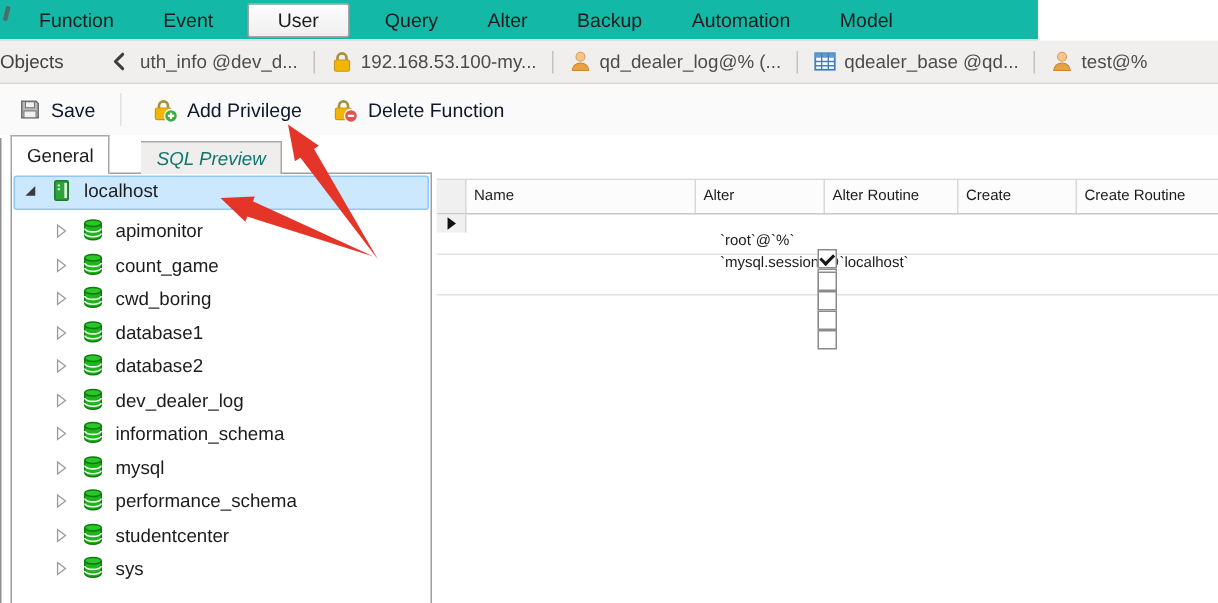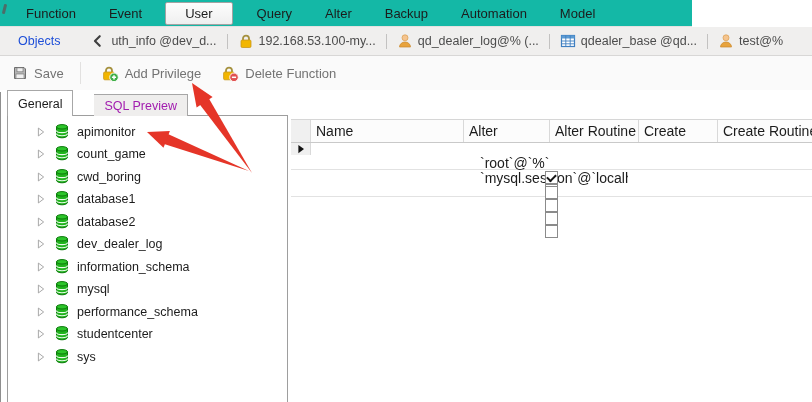--- a/index.html
+++ b/index.html
@@ -15,54 +15,54 @@
   .menu-partial{width:3px;height:10px;background:#5a5a5a;transform:rotate(14deg);
                 margin-left:3px;margin-top:-8px;border-radius:1px;opacity:.8;}
   .menu-item{padding:4px 13px;margin-left:7px;white-space:nowrap;}
   .menu-item.active{border:1px solid #a3a3a3;border-radius:2px;margin-left:10px;margin-right:4px;
                     padding:3px 19px;background:linear-gradient(#fdfdfd,#efefef);}
 
   
   .tabrow{position:absolute;left:0;top:27px;width:812px;height:28px;background:#f0efee;
           border-bottom:1px solid #d8d7d6;display:flex;align-items:center;
           font-size:12.5px;color:#4c4c4c;white-space:nowrap;}
-  .objects-lbl{color:#1d4ed8;margin-left:18px;margin-right:30px;}
+  .objects-lbl{color:#404040;margin-right:30px;}
   .tab-scroll{width:16px;height:18px;display:flex;align-items:center;justify-content:center;margin-right:2px;}
   .conn-tab{display:flex;align-items:center;gap:5px;padding:0 3px;}
   .vsep{width:1px;height:15px;background:#c3c2c1;margin:0 7px;}
 
   
   .toolbar{position:absolute;left:0;top:56px;width:812px;height:34px;background:#fafafa;
-           display:flex;align-items:center;font-size:13px;color:#737373;}
+           display:flex;align-items:center;font-size:13px;color:#0f172a;}
   .tool-btn{display:flex;align-items:center;gap:6px;padding:4px 8px;margin-left:4px;white-space:nowrap;}
   .tool-sep{width:1px;height:22px;background:#e2e1e0;margin:0 8px;}
 
   
   .viewtabs{position:absolute;left:7px;top:90px;display:flex;align-items:flex-end;font-size:12.5px;z-index:3;gap:21px;}
   .vtab{border:1px solid #a7a7a7;border-bottom:none;padding:0 10px;display:flex;align-items:center;}
   .vtab.active{background:#fff;height:25px;z-index:4;position:relative;}
-  .vtab.inactive{background:#efeeed;height:21px;border-left:none;color:#a21caf;}
+  .vtab.inactive{background:#efeeed;height:21px;border-left:none;color:#0f766e;font-style:italic;}
 
   
   .window-left-edge{position:absolute;left:0;top:92px;width:1px;height:310px;background:#8f8f8f;}
   .tree-panel{position:absolute;left:7px;top:115px;width:279px;height:287px;background:#fff;
               border:1px solid #9e9e9e;border-bottom:none;overflow:hidden;font-size:12.5px;z-index:2;}
   .t-row{display:flex;align-items:center;height:22.5px;position:relative;}
   .t-row .tri{width:14px;height:14px;margin-right:6px;flex:0 0 auto;}
   .t-row .node-ic{width:16px;height:16px;margin-right:7px;flex:0 0 auto;}
   .t-root{padding-left:5px;}
   .t-child{padding-left:26px;align-items:flex-end;}
   .sel-box{position:absolute;left:1px;right:1px;top:1px;height:21px;border:1px solid #8fc7f7;
            background:#cce8ff;border-radius:2px;z-index:0;}
   .t-row>*{z-index:1;}
   .t-label{white-space:nowrap;}
 
   
   .grid-panel{position:absolute;left:291px;top:119px;right:0;bottom:0;background:#fff;
-              font-size:14px;overflow:hidden;}
+              font-size:10px;overflow:hidden;}
   .g-head{display:flex;height:22px;line-height:22px;border-top:1px solid #d6d6d6;
           border-bottom:1px solid #c9c9c9;background:#fcfcfc;}
   .g-head .g-cell{border-right:1px solid #d9d9d9;padding-left:5px;box-sizing:border-box;
                   white-space:nowrap;overflow:hidden;}
   .g-row{display:flex;height:26px;border-bottom:1px solid #e2e2e2;align-items:center;flex-direction:column;}
   .c-sel{width:20px;flex:0 0 auto;align-self:stretch;background:#f0f0f0;border-right:1px solid #d9d9d9;
          display:flex;align-items:center;justify-content:center;box-sizing:border-box;}
   .c-name{width:153px;flex:0 0 auto;padding-left:5px;box-sizing:border-box;
           white-space:nowrap;overflow:hidden;}
   .c-alter{width:86px;flex:0 0 auto;}
@@ -217,20 +217,30 @@
   </div>
 
   <div class="viewtabs">
     <div class="vtab active">General</div>
     <div class="vtab inactive">SQL Preview</div>
   </div>
 
   <span class="window-left-edge"></span>
 
   <div class="tree-panel">
+    <div class="t-row t-root">
+      <span class="sel-box"></span>
+      <svg class="tri">
+          <use href="#sym-tri-e"></use>
+        </svg>
+      <svg class="node-ic">
+          <use href="#sym-server"></use>
+        </svg>
+      <span class="t-label">localhost</span>
+    </div>
     <div class="t-row t-child">
       <svg class="tri">
           <use href="#sym-tri-c"></use>
         </svg>
       <svg class="node-ic">
           <use href="#sym-db"></use>
         </svg>
       <span class="t-label">apimonitor</span>
     </div>
     <div class="t-row t-child">

